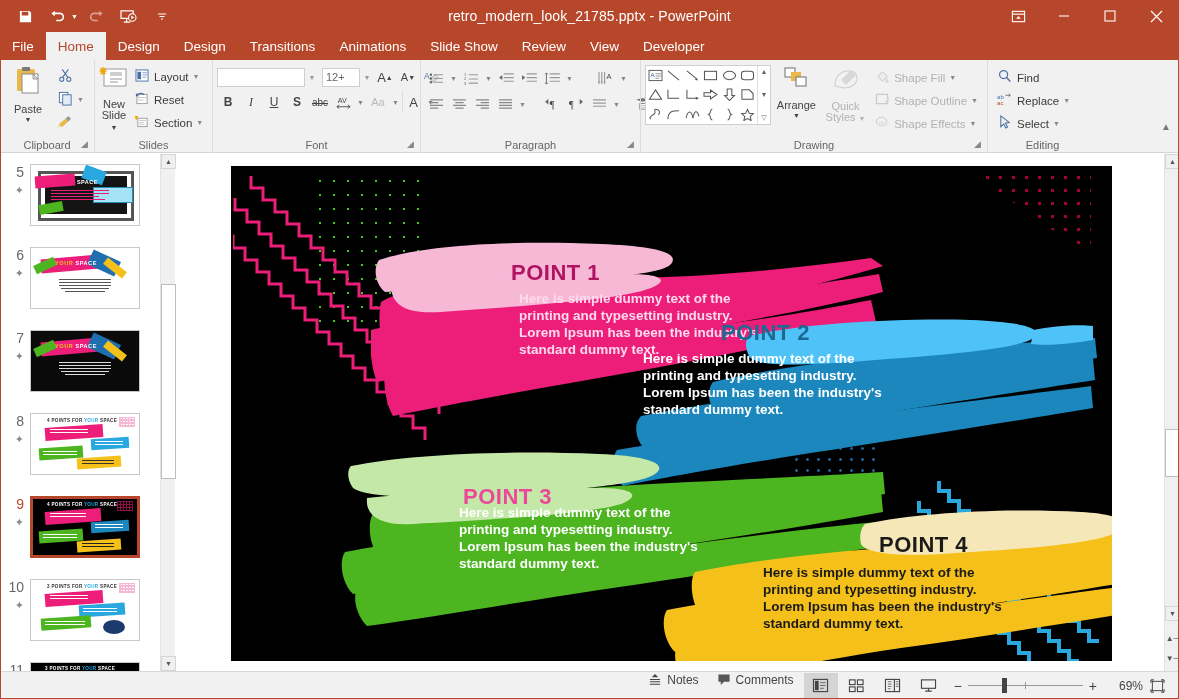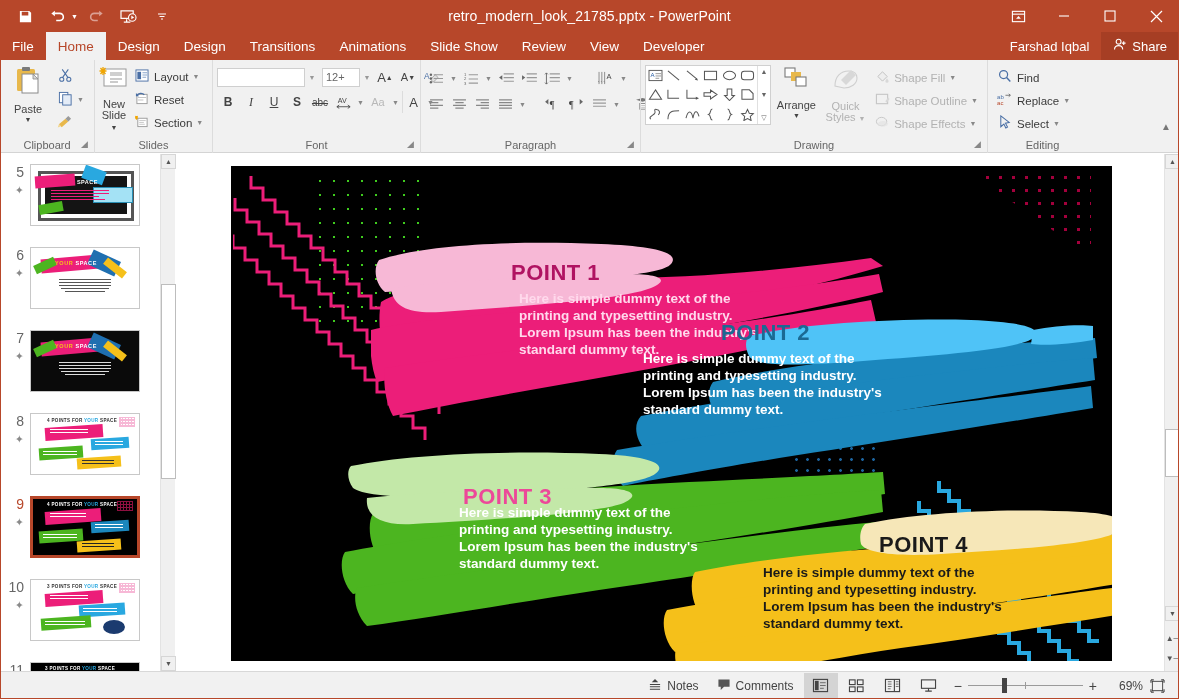--- a/index.html
+++ b/index.html
@@ -185,21 +185,21 @@
   .zig { position:absolute; }
 
   
   .statusbar {
     position:absolute; left:0; top:671px; width:1179px; height:28px;
     background:#f1f1f1; border-top:1px solid #d8d8d8;
     display:flex; align-items:center; font-size:12px; color:#444;
   }
   .sb-left { display:flex; align-items:center; gap:14px; padding-left:12px; }
   .sb-right { margin-left:auto; display:flex; align-items:center; padding-right:10px; gap:2px; }
-  .sb-item { display:flex; align-items:center; gap:5px; padding:0 8px; height:26px; }
+  .sb-item { display:flex; align-items:flex-start; gap:5px; padding:0 8px; height:26px; }
   .viewbtn {
     width:34px; height:26px; display:flex; align-items:center; justify-content:center;
     font-size:14px; color:#444;
   }
   .viewbtn.active { background:#d4d4d4; }
   .zoomslider { display:flex; align-items:center; gap:6px; padding:0 6px; }
   .zs-track { width:115px; height:1px; background:#9a9a9a; position:relative; }
   .zs-tick { position:absolute; top:-3px; left:57px; width:1px; height:7px; background:#9a9a9a; }
   .zs-handle { position:absolute; top:-7px; left:34px; width:5px; height:15px; background:#444; }
   .zoompct { width:38px; text-align:right; font-size:12px; }
@@ -275,33 +275,20 @@
   <div class="tab file">File</div>
   <div class="tab active">Home</div>
   <div class="tab">Design</div>
   <div class="tab">Design</div>
   <div class="tab">Transitions</div>
   <div class="tab">Animations</div>
   <div class="tab">Slide Show</div>
   <div class="tab">Review</div>
   <div class="tab">View</div>
   <div class="tab">Developer</div>
-  <div class="tb-right">
-    <div class="username">Farshad Iqbal</div>
-    <div class="share">
-      <span>
-        <svg width="14" height="13" viewBox="0 0 15 14">
-            <circle cx="6" cy="4" r="2.6" fill="none" stroke="#fff" stroke-width="1.2"></circle>
-            <path d="M1.6 12.5c0-2.7 2-4.3 4.4-4.3s4.4 1.6 4.4 4.3" fill="none" stroke="#fff" stroke-width="1.2"></path>
-            <path d="M11.5 3.5v4M9.5 5.5h4" stroke="#fff" stroke-width="1.2"></path>
-          </svg>
-      </span>
-      <span>Share</span>
-    </div>
-  </div>
 </div>
 
 <div class="ribbon">
 
   <div class="grp" style="width:94px">
     <div class="grp-body">
       <div class="bigbtn" style="width:48px">
         <span class="gl">
           <svg width="28" height="30" viewBox="0 0 28 30">
             <rect x="3" y="3" width="18" height="22" rx="1.5" fill="#e8b84b"></rect>

